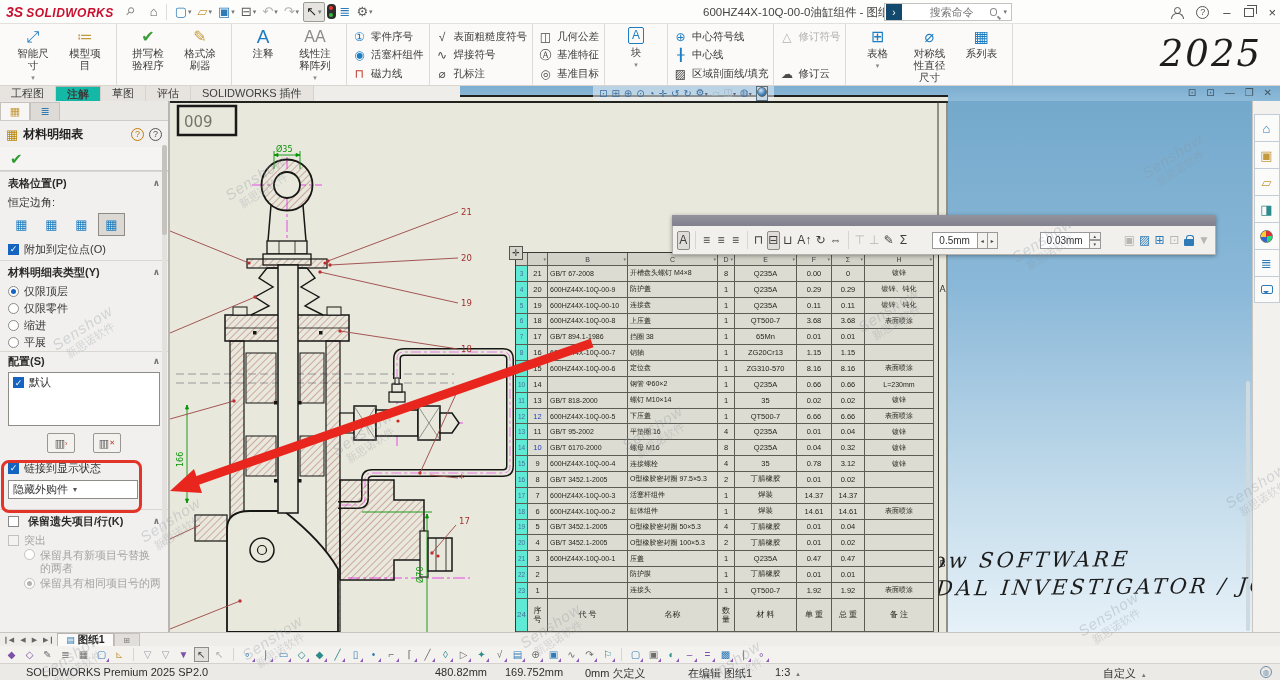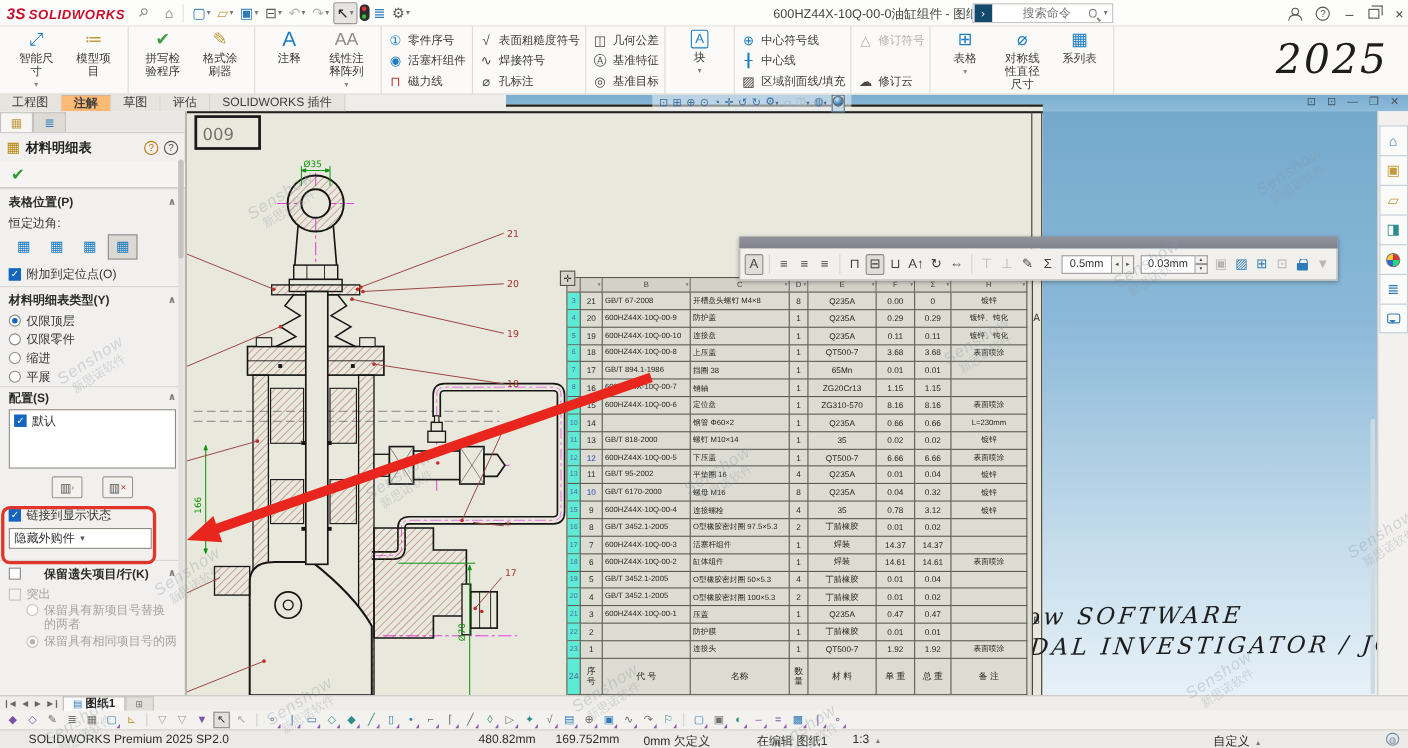--- a/index.html
+++ b/index.html
@@ -47,21 +47,21 @@
   .rlarge .car{font-size:7px;color:#888;margin-top:1px;}
   .rcol{display:flex;flex-direction:column;justify-content:space-between;height:58px;padding:2px 0;}
   .rsmall{display:flex;align-items:center;gap:4px;font-size:10.5px;color:#3b3b3b;white-space:nowrap;height:17px;cursor:default;}
   .rsmall .ric{width:15px;text-align:center;font-size:12px;}
   .rsmall.dis{color:#b3b1ae;}
   .brand{position:absolute;right:18px;top:32px;font-family:"DejaVu Serif","Liberation Serif",serif;font-style:italic;font-size:37px;color:#1d1d1d;letter-spacing:2px;z-index:46;}
 
   
   .tabbar{position:absolute;top:86px;left:0;width:460px;height:15px;background:#efedე9;background:#efede9;display:flex;z-index:44;}
   .dtab{padding:0 11px;font-size:11px;line-height:15px;color:#3c3c3c;border-right:1px solid #d5d2cd;background:#e7e4df;cursor:default;white-space:nowrap;}
-  .dtab.act{background:#fdba74;font-weight:bold;border-top:1px solid #b9b6b2;}
+  .dtab.act{background:#14b8a6;font-weight:bold;border-top:1px solid #b9b6b2;}
   .viewstrip{position:absolute;top:86px;left:460px;width:820px;height:15px;background:linear-gradient(180deg,#7cadd0,#8ebbd9);z-index:43;}
   .sheetedge{position:absolute;left:0;top:9px;width:488px;height:6px;background:#e9e8dc;border-top:2px solid #20201d;}
   .headsup{position:absolute;left:133px;top:0;height:15px;display:flex;align-items:center;gap:4px;background:rgba(235,240,244,.55);padding:0 6px;border-radius:0 0 4px 4px;}
   .hicon{font-size:10px;color:#3e6f9e;line-height:13px;}
   .hicon.dis{color:#9fb4c4;}
   .hicon .car{font-size:6px;color:#667;}
   .sphere{width:10px;height:10px;border-radius:50%;background:radial-gradient(circle at 35% 30%,#cfe6f7,#3d7fb5 60%,#1d4f7a);display:inline-block;border:1px solid #666;}
   .docwin{position:absolute;right:8px;top:1px;display:flex;gap:10px;color:#44555f;font-size:10px;align-items:center;}
 
   
@@ -128,21 +128,21 @@
   .bhandle{position:absolute;left:-7px;top:-7px;width:14px;height:14px;background:#d6d5cb;border:1px solid #55554e;color:#333;font-size:9px;display:flex;align-items:center;justify-content:center;z-index:11;}
 
   
   .fmt{position:absolute;left:502px;top:114px;width:544px;z-index:22;box-shadow:0 1px 4px rgba(0,0,0,.35);}
   .fmtgrip{height:11px;background:linear-gradient(180deg,#93939e,#81818d);}
   .fmtbody{height:29px;background:#f1f0ed;border:1px solid #b5b2ae;border-top:none;display:flex;align-items:center;padding:0 4px;gap:2px;}
   .fic{width:19px;height:19px;display:inline-flex;align-items:center;justify-content:center;font-size:12px;color:#3e3e3c;border:1px solid transparent;border-radius:2px;}
   .fic.prs{background:#e0ddd9;border-color:#8f8c88;}
   .fic.dis{color:#b8b6b2;}
   .fsep{width:1px;height:18px;background:#d8d5d1;margin:0 3px;}
-  .spin{display:flex;align-items:center;margin:0 2px;}
+  .spin{display:flex;align-items:center;margin:0 20px;}
   .spin .val{width:46px;height:17px;background:#fff;border:1px solid #999;font-size:10px;display:inline-flex;align-items:center;justify-content:center;}
   .spin .hb{width:10px;height:17px;border:1px solid #999;border-left:none;font-size:6px;display:inline-flex;align-items:center;justify-content:center;color:#444;background:#f4f2ef;}
   .spin .vb{display:inline-flex;flex-direction:column;}
   .spin .vb span{width:11px;height:8.5px;border:1px solid #999;border-left:none;font-size:5px;display:inline-flex;align-items:center;justify-content:center;color:#444;background:#f4f2ef;}
   .locki{width:10px;height:7px;background:#2e7bb8;border-radius:1px;position:relative;display:inline-block;margin-top:4px;}
   .locki::before{content:"";position:absolute;left:2px;top:-4px;width:6px;height:5px;border:1.5px solid #2e7bb8;border-bottom:none;border-radius:3px 3px 0 0;}
 
   
   .arrowsvg{position:absolute;left:0;top:101px;width:1280px;height:531px;z-index:40;pointer-events:none;}
 
@@ -501,21 +501,21 @@
       <div class="dd">
         <span>隐藏外购件</span>
         <span class="car">▾</span>
       </div>
       <div style="height:8px;"></div>
     </div>
 
 
     <div class="psec">
       <div class="phead">
-        <span style="display:flex;align-items:center;gap:21px;font-weight:bold;">
+        <span style="display:flex;align-items:center;gap:9px;font-weight:bold;">
           <span class="cb"></span>
           <span>保留遗失项目/行(K)</span>
         </span>
         <span class="chev">∧</span>
       </div>
       <div class="prow" style="height:16px;">
         <span class="cb dis"></span>
         <span class="dis-t">突出</span>
       </div>
       <div class="wrap2">

